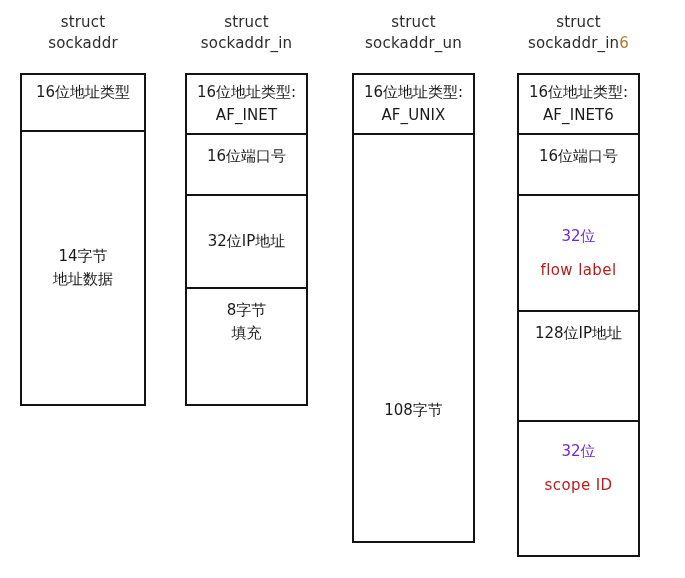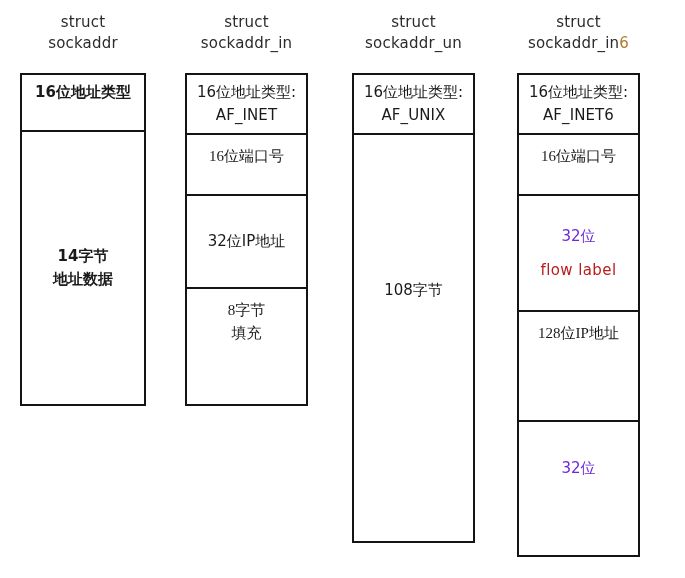--- a/index.html
+++ b/index.html
@@ -66,42 +66,42 @@
   .ftext { display: block; white-space: nowrap; }
   .af-line { letter-spacing: 0.1px; }
   .soft-latin {
     color: #b91c1c;
     font-family: "DejaVu Sans", "Liberation Sans", sans-serif;
     letter-spacing: 0.4px;
   }
   .num-amber { color: #6d28d9; }
 
   .pad-top-6 { padding-top: 6px; }
-  .pad-top-10 { padding-top: 10px; font-family: Liberation Serif, serif; }
+  .pad-top-10 { padding-top: 10px; }
 
   
   .watermark {
     position: absolute;
     font-size: 14px;
     color: #b9b9b9;
     white-space: nowrap;
     letter-spacing: 0.3px;
   }
 </style>
 </head>
 <body>
 
 <div class="canvas">
 
   <div class="col-header" style="left:20px; top:12px; width:126px;">
     <span class="hdr-line">struct</span>
     <span class="hdr-line">sockaddr</span>
   </div>
 
-  <div class="struct-col" style="left:20px; top:73px; width:126px; height:333px;font-weight:bold;">
+  <div class="struct-col" style="left:20px; top:73px; width:126px; height:333px;">
     <div class="field vtop" style="height:55px;">
       <div class="field-inner pad-top-6">
         <span class="ftext">16位地址类型</span>
       </div>
     </div>
     <div class="field vcenter" style="height:274px;">
       <div class="field-inner">
         <span class="ftext">14字节</span>
         <span class="ftext">地址数据</span>
       </div>
@@ -143,21 +143,21 @@
     <span class="hdr-line">sockaddr_un</span>
   </div>
 
   <div class="struct-col" style="left:352px; top:73px; width:123px; height:470px;">
     <div class="field vtop" style="height:58px;">
       <div class="field-inner pad-top-6">
         <span class="ftext">16位地址类型:</span>
         <span class="ftext af-line">AF_UNIX</span>
       </div>
     </div>
-    <div class="field" style="height:408px; justify-content:flex-start;">
+    <div class="field" style="height:408px; justify-content:center;">
       <div class="field-inner" style="padding-top:144px;">
         <span class="ftext">108字节</span>
       </div>
     </div>
   </div>
 
   <div class="col-header" style="left:517px; top:12px; width:123px;">
     <span class="hdr-line">struct</span>
     <span class="hdr-line"><span>sockaddr_in</span><span class="hl-6">6</span></span>
   </div>
@@ -181,18 +181,19 @@
       </div>
     </div>
     <div class="field vtop" style="height:110px;">
       <div class="field-inner pad-top-10">
         <span class="ftext">128位IP地址</span>
       </div>
     </div>
     <div class="field vcenter" style="height:94px;">
       <div class="field-inner" style="line-height:34px;">
         <span class="ftext num-amber">32位</span>
+        <span class="ftext soft-latin">scope ID</span>
       </div>
     </div>
   </div>
 
 
 </div>
 
 </body></html>

